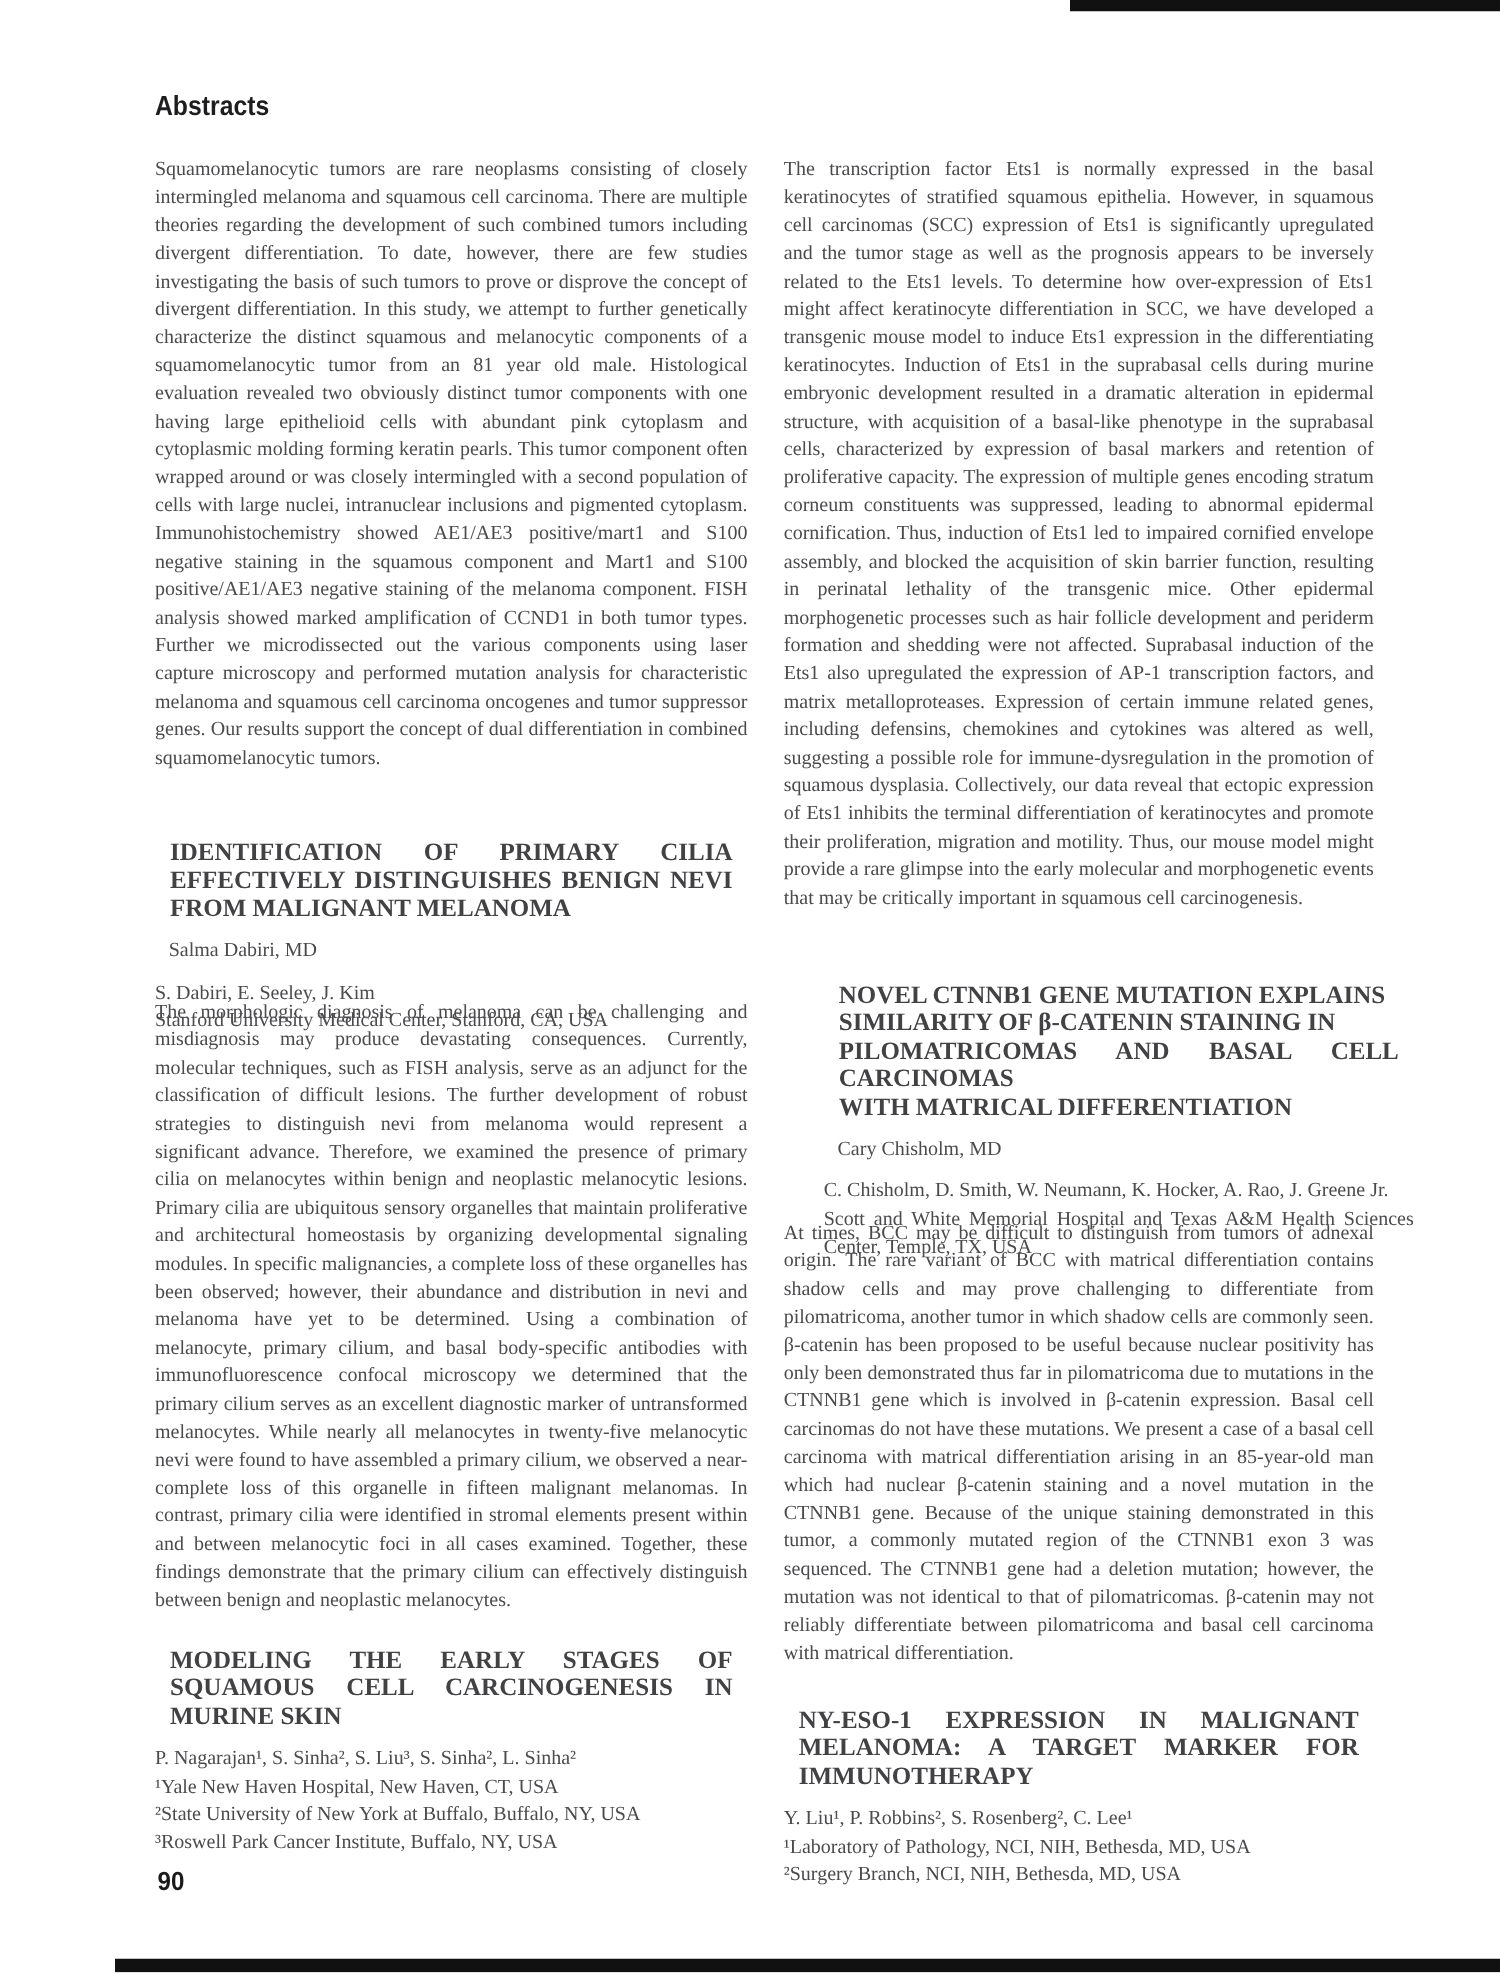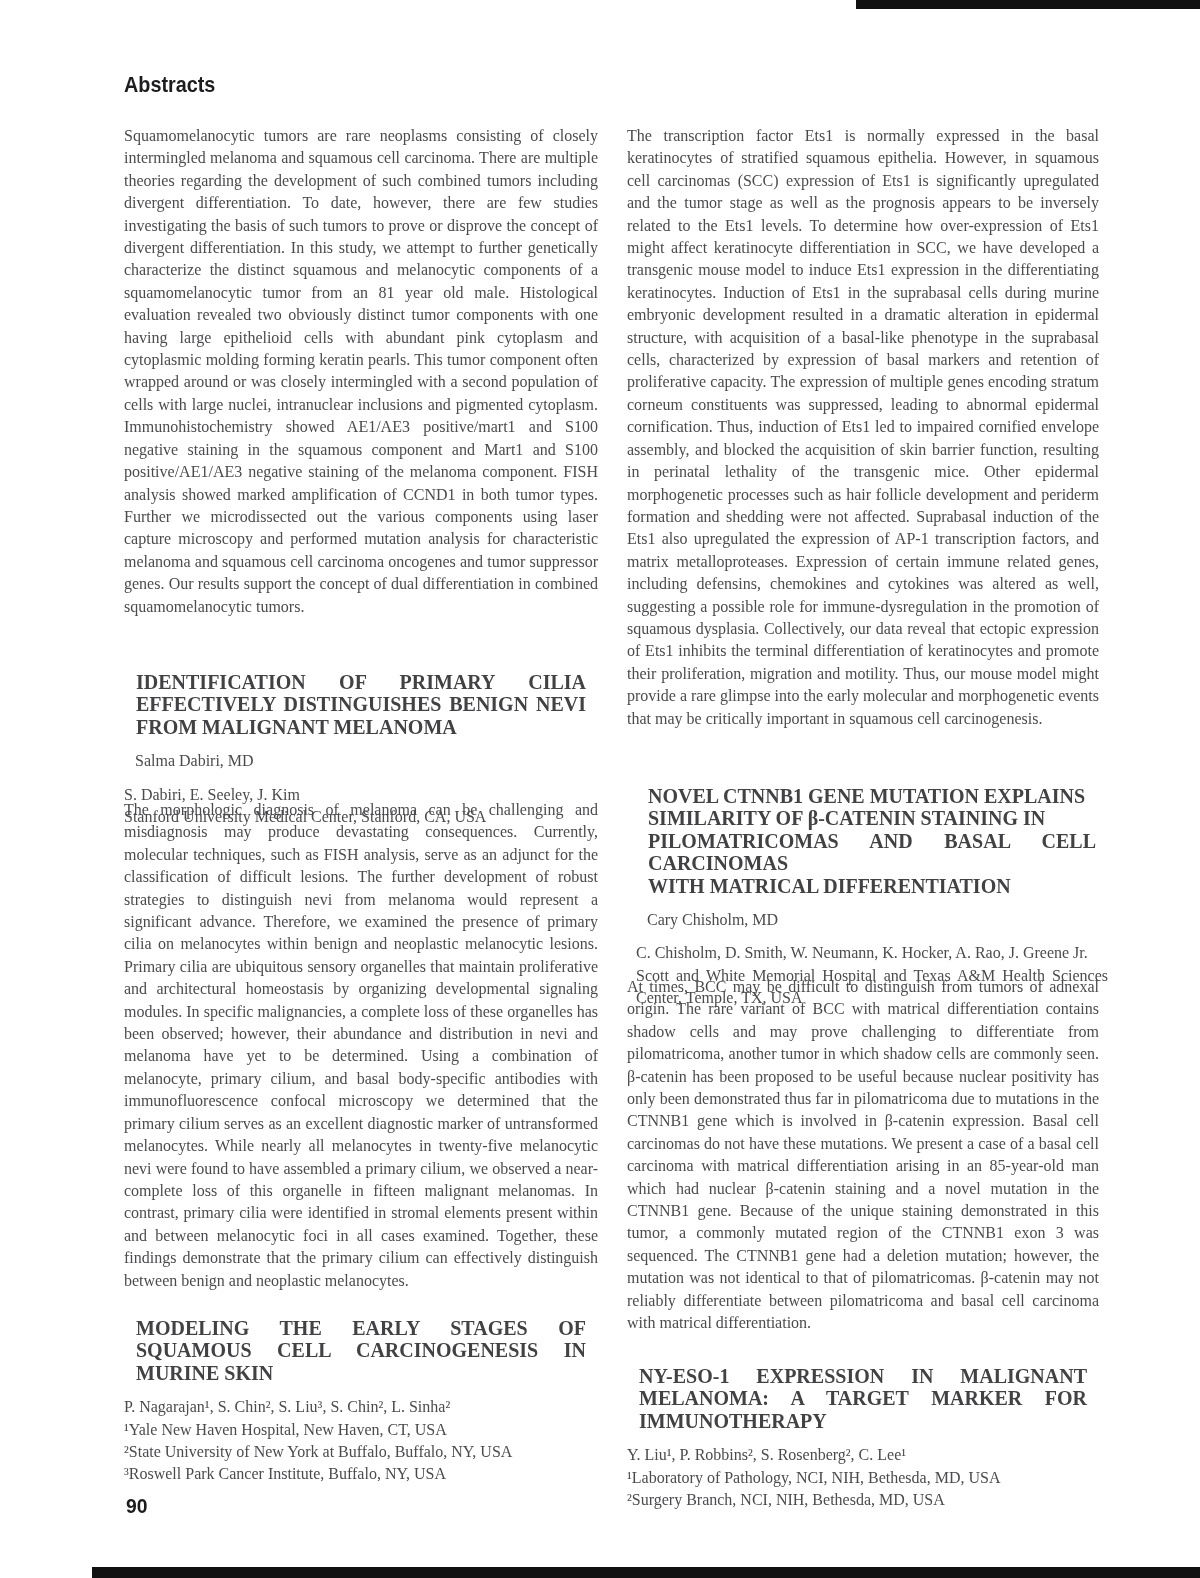--- a/index.html
+++ b/index.html
@@ -48,29 +48,29 @@
     <h2 class="abstract-title">IDENTIFICATION OF PRIMARY CILIA EFFECTIVELY DISTINGUISHES BENIGN NEVI FROM MALIGNANT MELANOMA</h2>
     <p class="presenter">Salma Dabiri, MD</p>
     <p class="authors-line">S. Dabiri, E. Seeley, J. Kim</p>
     <p class="affiliations-line">Stanford University Medical Center, Stanford, CA, USA</p>
   </div>
 
   <p class="block body-text" style="left:124px; top:799px; width:474px;">The morphologic diagnosis of melanoma can be challenging and misdiagnosis may produce devastating consequences. Currently, molecular techniques, such as FISH analysis, serve as an adjunct for the classification of difficult lesions. The further development of robust strategies to distinguish nevi from melanoma would represent a significant advance. Therefore, we examined the presence of primary cilia on melanocytes within benign and neoplastic melanocytic lesions. Primary cilia are ubiquitous sensory organelles that maintain proliferative and architectural homeostasis by organizing developmental signaling modules. In specific malignancies, a complete loss of these organelles has been observed; however, their abundance and distribution in nevi and melanoma have yet to be determined. Using a combination of melanocyte, primary cilium, and basal body-specific antibodies with immunofluorescence confocal microscopy we determined that the primary cilium serves as an excellent diagnostic marker of untransformed melanocytes. While nearly all melanocytes in twenty-five melanocytic nevi were found to have assembled a primary cilium, we observed a near-complete loss of this organelle in fifteen malignant melanomas. In contrast, primary cilia were identified in stromal elements present within and between melanocytic foci in all cases examined. Together, these findings demonstrate that the primary cilium can effectively distinguish between benign and neoplastic melanocytes.</p>
 
   <div class="block" style="left:124px; top:1305px; width:474px;">
     <h2 class="abstract-title">MODELING THE EARLY STAGES OF SQUAMOUS CELL CARCINOGENESIS IN MURINE SKIN</h2>
-    <p class="authors-line">P. Nagarajan¹, S. Chin², S. Liu³, S. Chin², L. Sinha²</p>
+    <p class="authors-line">P. Nagarajan¹, S. Sinha², S. Liu³, S. Sinha², L. Sinha²</p>
     <p class="affiliations-line">¹Yale New Haven Hospital, New Haven, CT, USA
 ²State University of New York at Buffalo, Buffalo, NY, USA
 ³Roswell Park Cancer Institute, Buffalo, NY, USA</p>
   </div>
 
   <p class="block body-text" style="left:627px; top:125px; width:472px;">The transcription factor Ets1 is normally expressed in the basal keratinocytes of stratified squamous epithelia. However, in squamous cell carcinomas (SCC) expression of Ets1 is significantly upregulated and the tumor stage as well as the prognosis appears to be inversely related to the Ets1 levels. To determine how over-expression of Ets1 might affect keratinocyte differentiation in SCC, we have developed a transgenic mouse model to induce Ets1 expression in the differentiating keratinocytes. Induction of Ets1 in the suprabasal cells during murine embryonic development resulted in a dramatic alteration in epidermal structure, with acquisition of a basal-like phenotype in the suprabasal cells, characterized by expression of basal markers and retention of proliferative capacity. The expression of multiple genes encoding stratum corneum constituents was suppressed, leading to abnormal epidermal cornification. Thus, induction of Ets1 led to impaired cornified envelope assembly, and blocked the acquisition of skin barrier function, resulting in perinatal lethality of the transgenic mice. Other epidermal morphogenetic processes such as hair follicle development and periderm formation and shedding were not affected. Suprabasal induction of the Ets1 also upregulated the expression of AP-1 transcription factors, and matrix metalloproteases. Expression of certain immune related genes, including defensins, chemokines and cytokines was altered as well, suggesting a possible role for immune-dysregulation in the promotion of squamous dysplasia. Collectively, our data reveal that ectopic expression of Ets1 inhibits the terminal differentiation of keratinocytes and promote their proliferation, migration and motility. Thus, our mouse model might provide a rare glimpse into the early molecular and morphogenetic events that may be critically important in squamous cell carcinogenesis.</p>
 
-  <div class="block" style="left:636px; top:773px; width:472px;">
+  <div class="block" style="left:659px; top:773px; width:472px;">
     <h2 class="abstract-title">NOVEL CTNNB1 GENE MUTATION EXPLAINS
 SIMILARITY OF β-CATENIN STAINING IN
 PILOMATRICOMAS AND BASAL CELL CARCINOMAS
 WITH MATRICAL DIFFERENTIATION</h2>
     <p class="presenter">Cary Chisholm, MD</p>
     <p class="authors-line">C. Chisholm, D. Smith, W. Neumann, K. Hocker, A. Rao, J. Greene Jr.</p>
     <p class="affiliations-line">Scott and White Memorial Hospital and Texas A&amp;M Health Sciences Center, Temple, TX, USA</p>
   </div>
 
   <p class="block body-text" style="left:627px; top:976px; width:472px;">At times, BCC may be difficult to distinguish from tumors of adnexal origin. The rare variant of BCC with matrical differentiation contains shadow cells and may prove challenging to differentiate from pilomatricoma, another tumor in which shadow cells are commonly seen. β-catenin has been proposed to be useful because nuclear positivity has only been demonstrated thus far in pilomatricoma due to mutations in the CTNNB1 gene which is involved in β-catenin expression. Basal cell carcinomas do not have these mutations. We present a case of a basal cell carcinoma with matrical differentiation arising in an 85-year-old man which had nuclear β-catenin staining and a novel mutation in the CTNNB1 gene. Because of the unique staining demonstrated in this tumor, a commonly mutated region of the CTNNB1 exon 3 was sequenced. The CTNNB1 gene had a deletion mutation; however, the mutation was not identical to that of pilomatricomas. β-catenin may not reliably differentiate between pilomatricoma and basal cell carcinoma with matrical differentiation.</p>

